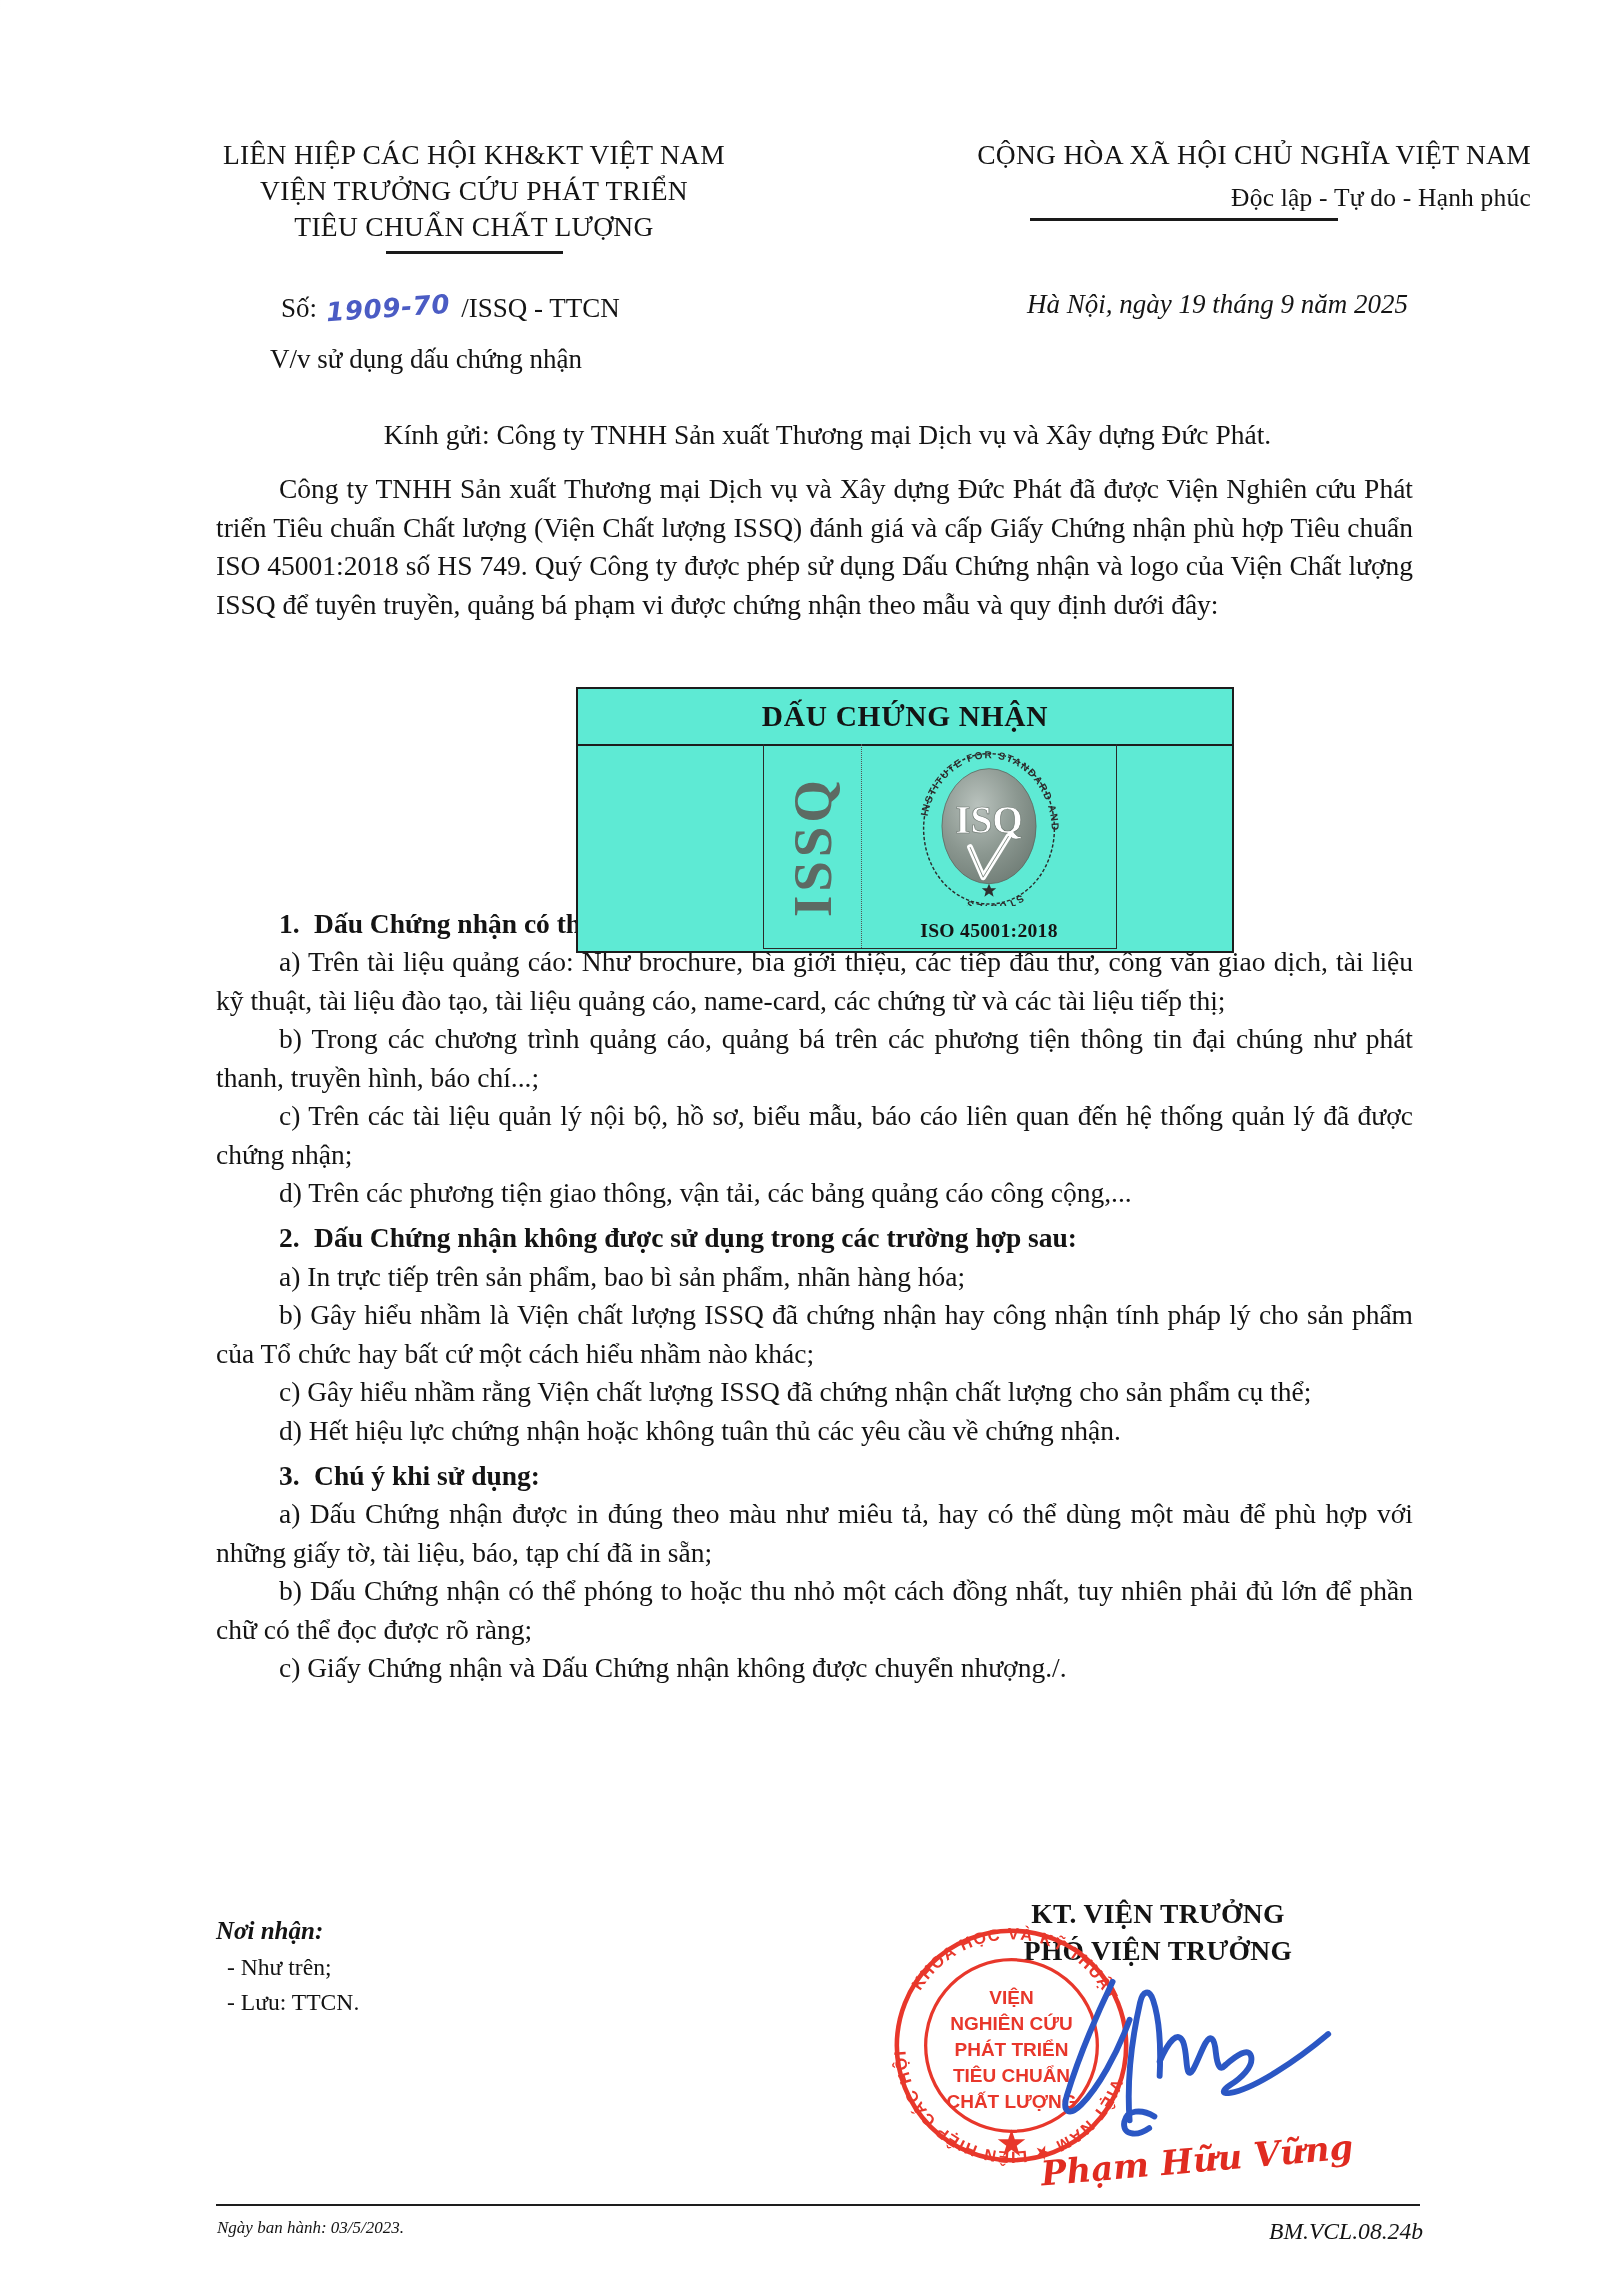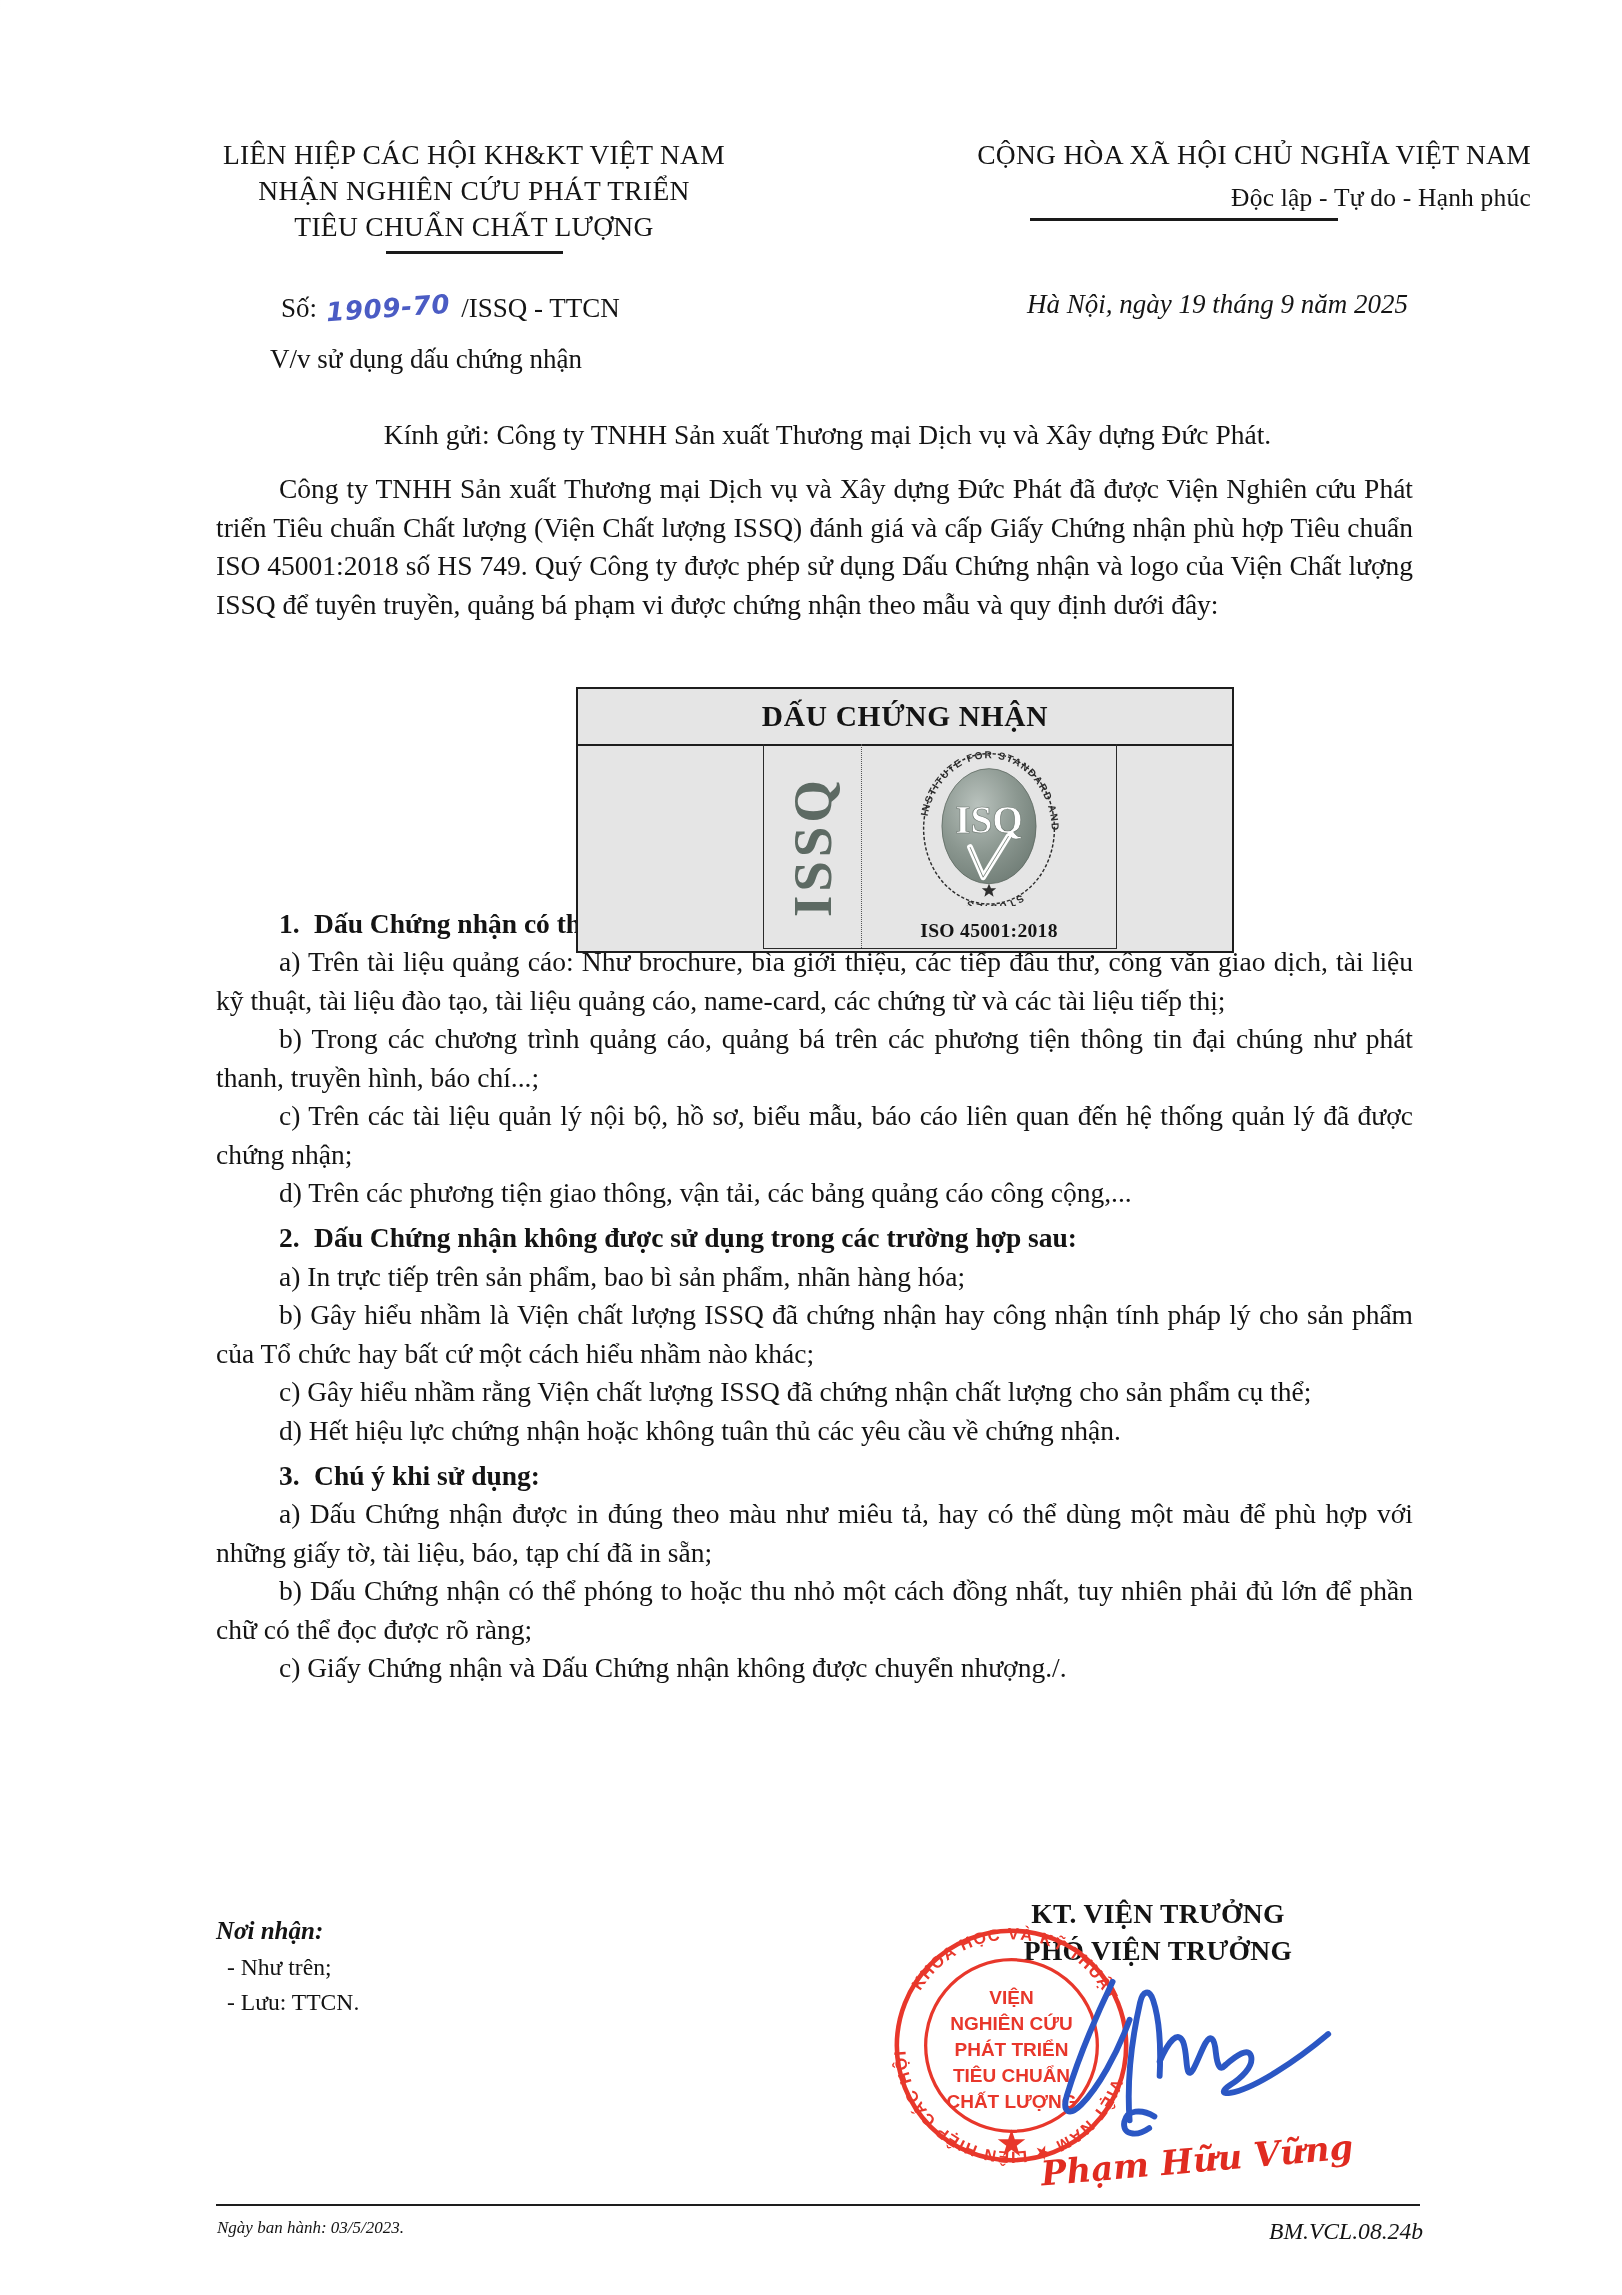--- a/index.html
+++ b/index.html
@@ -49,21 +49,21 @@
   }
   h3.sec {
     margin:6.5px 0 0 0; font-size:27.5px; line-height:1.40; font-weight:700;
     text-indent:63px;
   }
   h3.sec .num { margin-right:14.4px; }
 
   
   .markbox {
     position:absolute; left:576px; top:687px; width:654px; height:262px;
-    border:2px solid #1d1d1d; background:#e5e5e5;
+    border:2px solid #1d1d1d; background:#5eead4;
   }
   .markbox-title {
     height:55px; border-bottom:2px solid #1d1d1d;
     display:flex; align-items:center; justify-content:center;
     font-size:29.4px; font-weight:600; letter-spacing:0.7px;
   }
   .markbox-inner {
     position:absolute; left:185px; top:55px; width:352px; height:204px;
     border:1.3px solid #2a2a2a; border-top:none; display:flex;
   }
@@ -111,21 +111,21 @@
      background:linear-gradient(95deg, rgba(0,0,0,.04) 0 1.3px, rgba(255,255,255,0) 1.3px 5.9px); }
 </style>
 </head>
 <body>
 
 <div class="page">
 
   <div class="hdr">
     <div class="hdr-left">
       <div class="hdr-line1">LIÊN HIỆP CÁC HỘI KH&amp;KT VIỆT NAM</div>
-      <div class="hdr-org">NHẬN NGHIÊN CỨU PHÁT TRIỂN</div>
+      <div class="hdr-org">VIỆN TRƯỞNG CỨU PHÁT TRIỂN</div>
       <div class="hdr-org">TIÊU CHUẨN CHẤT LƯỢNG</div>
       <div class="rule-short"></div>
     </div>
     <div class="hdr-right">
       <div class="hdr-line1">CỘNG HÒA XÃ HỘI CHỦ NGHĨA VIỆT NAM</div>
       <div class="motto">Độc lập - Tự do - Hạnh phúc</div>
       <div class="rule-motto"></div>
     </div>
   </div>
 

